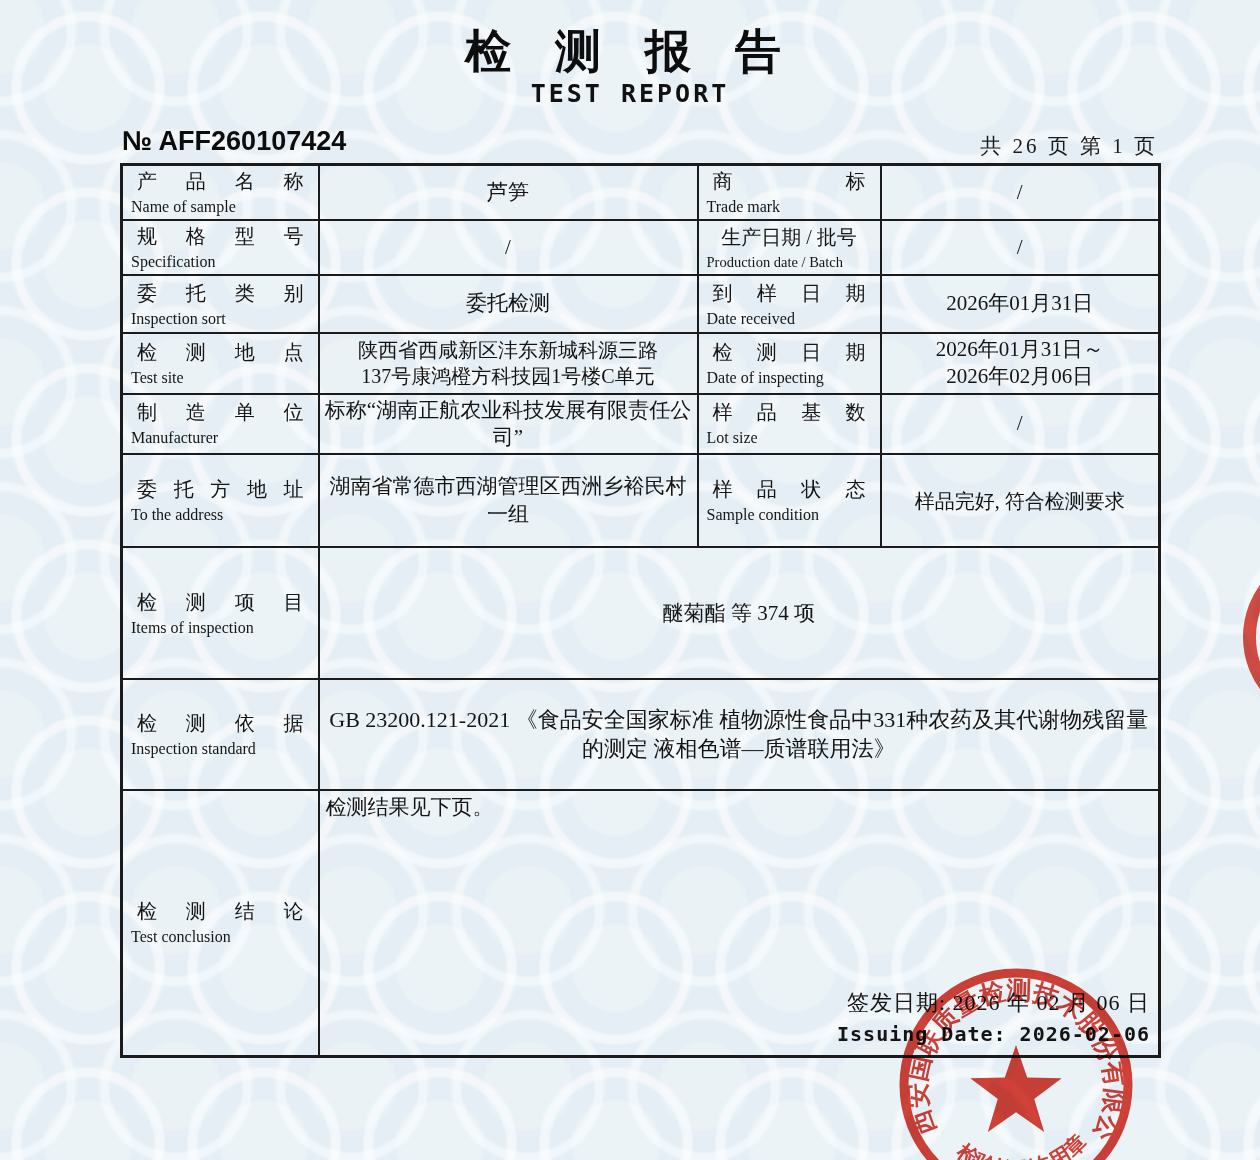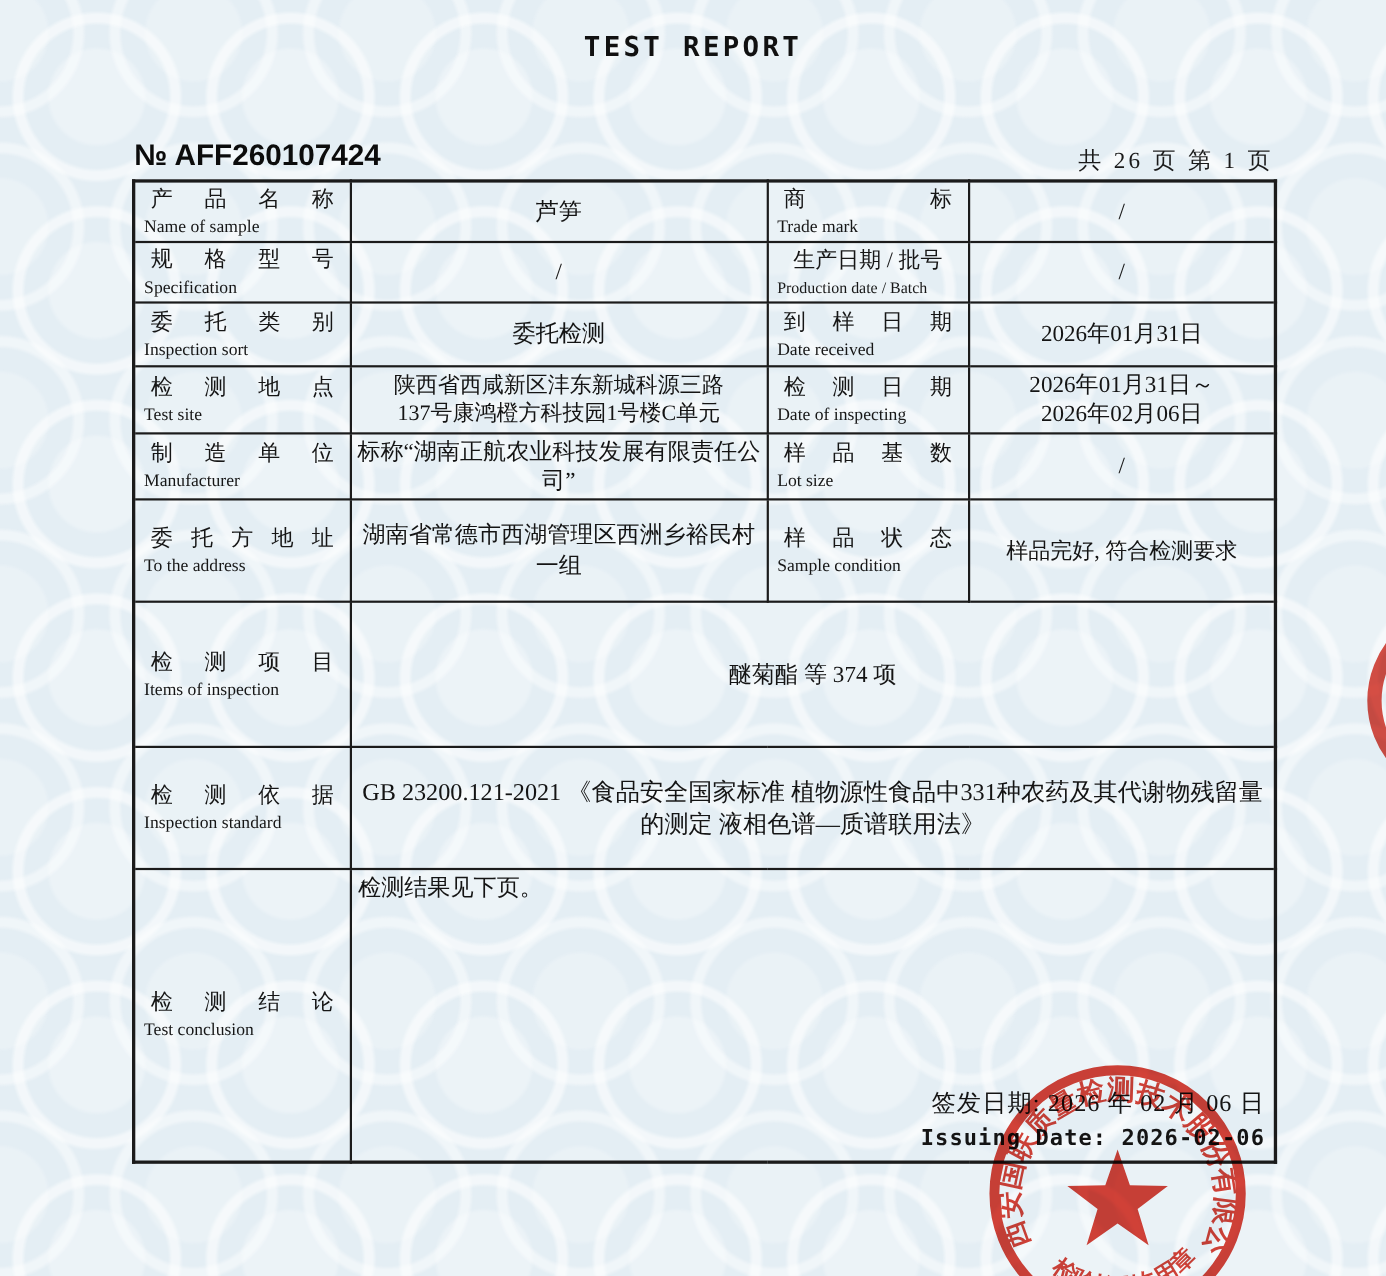--- a/index.html
+++ b/index.html
@@ -84,20 +84,21 @@
     border:13px solid #d3281c;border-radius:50%;opacity:0.82;
     mix-blend-mode:multiply;pointer-events:none;box-sizing:border-box;
   }
 </style>
 </head>
 <body>
 
 <div class="page">
 
   <div class="header">
+    <div class="title-cn">检 测 报 告</div>
     <div class="title-en">TEST REPORT</div>
   </div>
 
   <div class="report-no-line">
     <span class="report-no">№ AFF260107424</span>
     <span class="pagination">共 26 页 第 1 页</span>
   </div>
 
   <table class="report">
     <colgroup>

